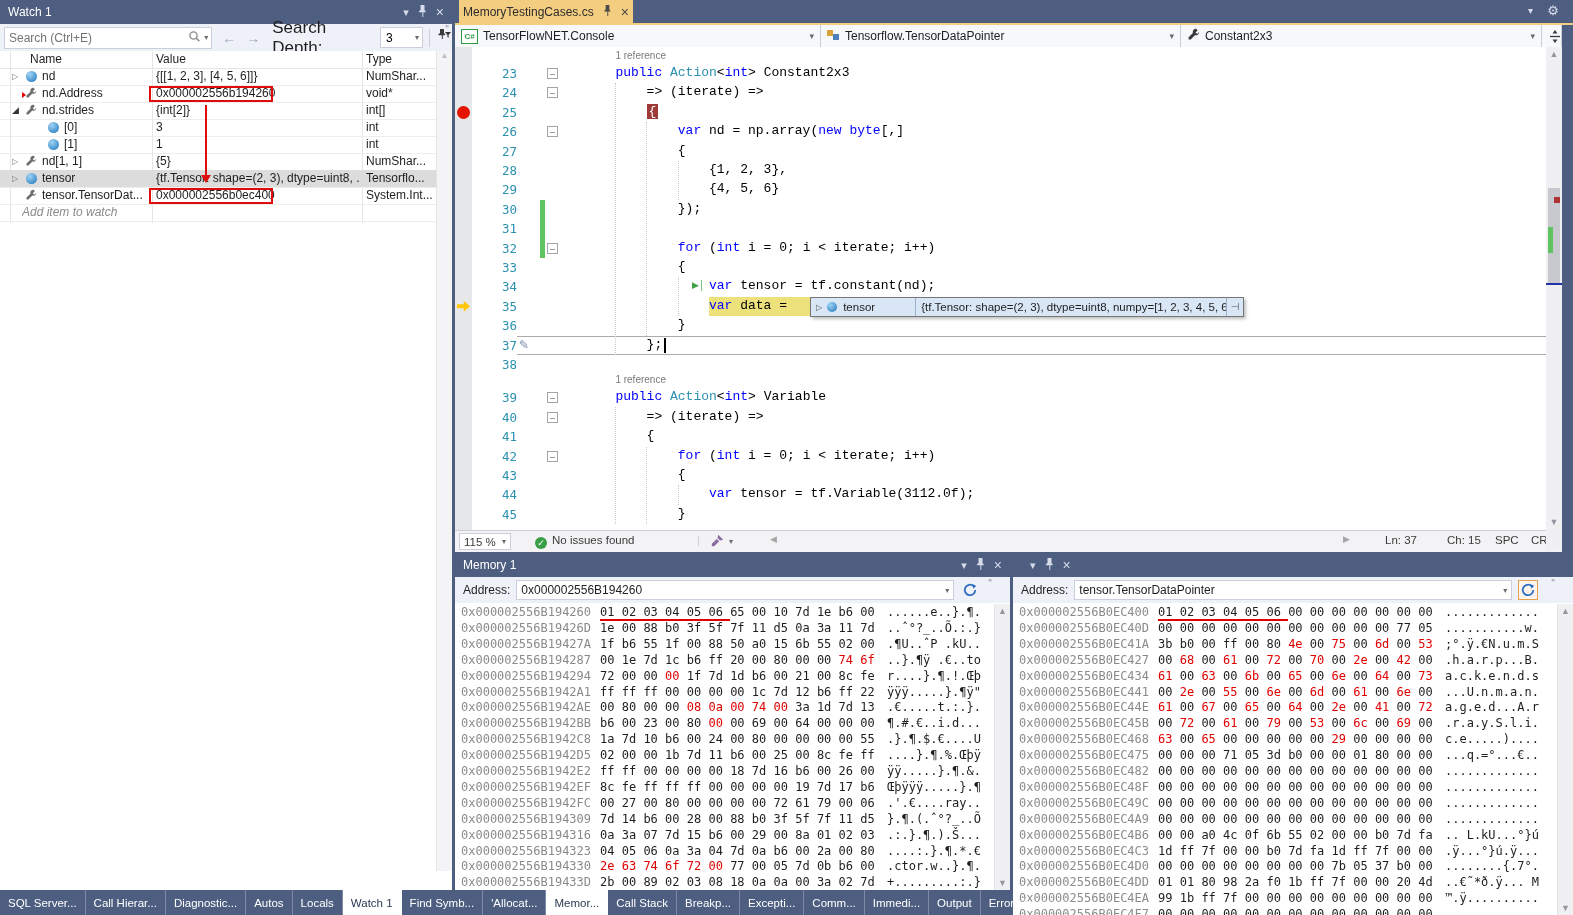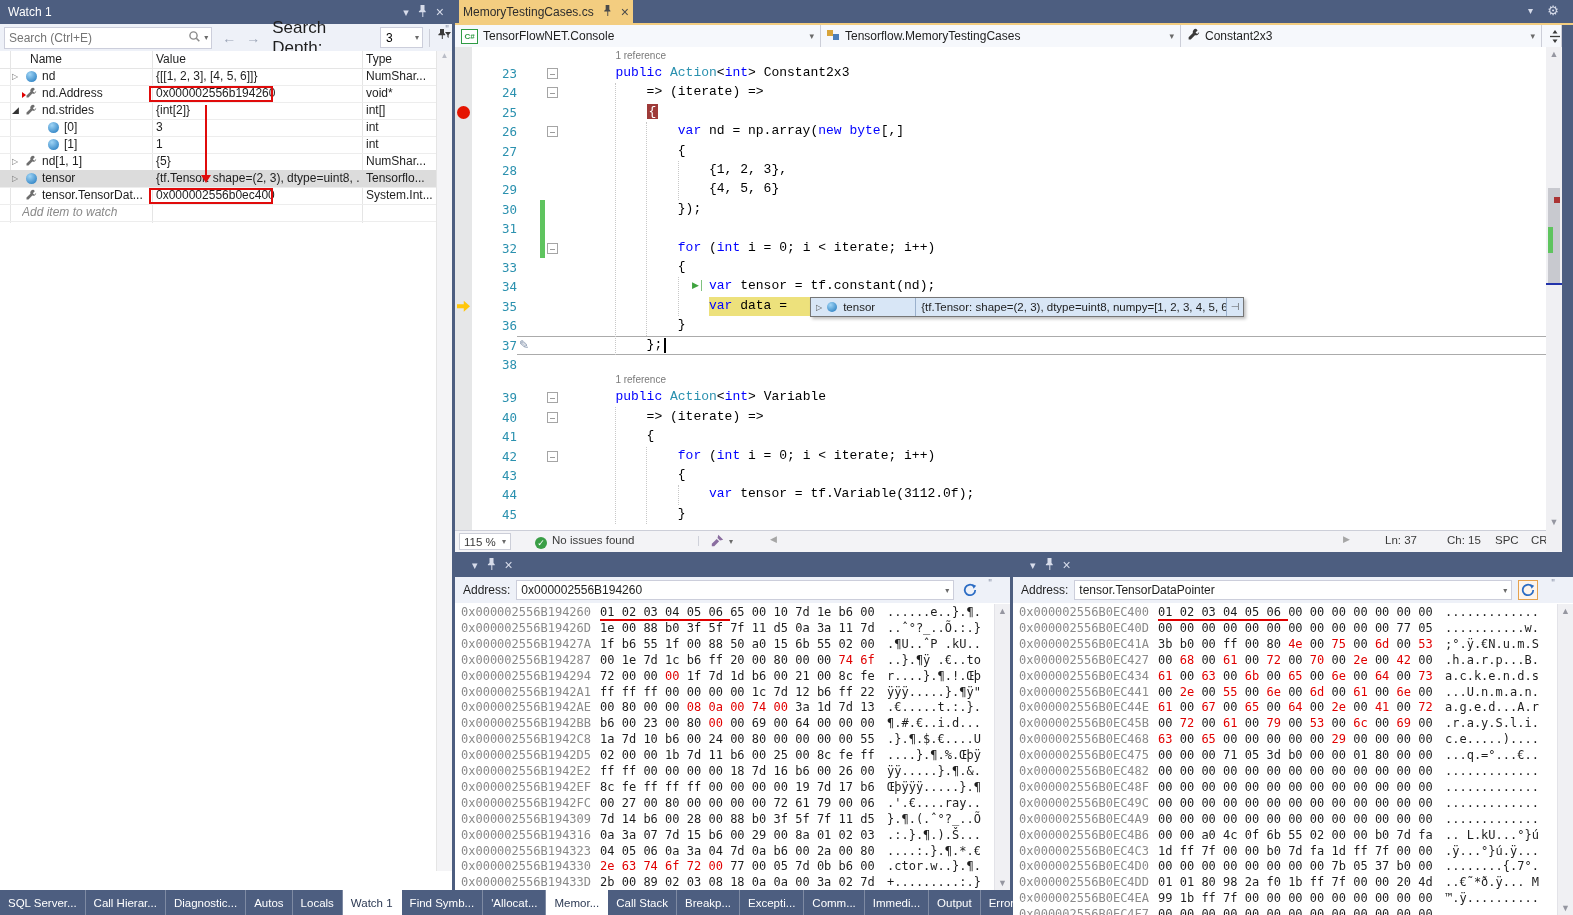--- a/index.html
+++ b/index.html
@@ -234,21 +234,21 @@
     <div class="nav-dd" style="width:366px;">
       <span class="csproj">C#</span>
       <span>TensorFlowNET.Console</span>
       <span class="chev">▾</span>
     </div>
     <div class="nav-dd" style="width:360px;">
       <span style="margin-right:5px;"><svg width="13" height="12" viewBox="0 0 13 12">
             <rect x="0" y="1" width="6" height="6" fill="#d8a43a" transform="rotate(0)"></rect>
             <rect x="6" y="5" width="6" height="6" fill="#4d7fb8"></rect>
           </svg></span>
-      <span>Tensorflow.MemoryTestingCases</span>
+      <span>Tensorflow.TensorDataPointer</span>
       <span class="chev">▾</span>
     </div>
     <div class="nav-dd" style="flex:1;">
       <span style="margin-right:5px;"><svg width="13" height="13" viewBox="0 0 16 16">
             <path d="M11 1a4 4 0 0 0-3.8 5.2L2 11.4V14h2.6l5.2-5.2A4 4 0 0 0 15 5l-2.5 2.5-2-2L13 3a4 4 0 0 0-2-2z" fill="#3a3a3a"></path>
           </svg></span>
       <span>Constant2x3</span>
       <span class="chev">▾</span>
     </div>
     <div class="nav-dd" style="width:20px;justify-content:center;">
@@ -418,20 +418,21 @@
     <span class="sb-arr" style="top:2px;">▲</span>
     <div id="ed-thumb"></div>
     <div id="ed-mark-red"></div>
     <div id="ed-mark-green"></div>
     <div id="ed-mark-blue"></div>
     <span class="sb-arr" style="bottom:24px;">▼</span>
   </div>
 
   <div id="mem1" class="panel mem" style="left:455px;top:553px;width:555px;height:337px;">
     <div class="titlebar">
+      <span class="t-label">Memory 1</span>
       <span class="t-ico">▾</span>
       <span class="t-ico"><svg width="9" height="12" viewBox="0 0 9 12">
             <path d="M2.5 0h4v5l1.2 1.2v1H5.3V12h-1V7.2H.9v-1L2.5 5z" fill="#d7dcea"></path>
           </svg></span>
       <span class="t-ico" style="font-size:14px;">×</span>
     </div>
     <div class="addr-row">
       <span class="addr-label">Address:</span>
       <div class="addr-input" style="width:438px;">
         <span>0x000002556B194260</span>

